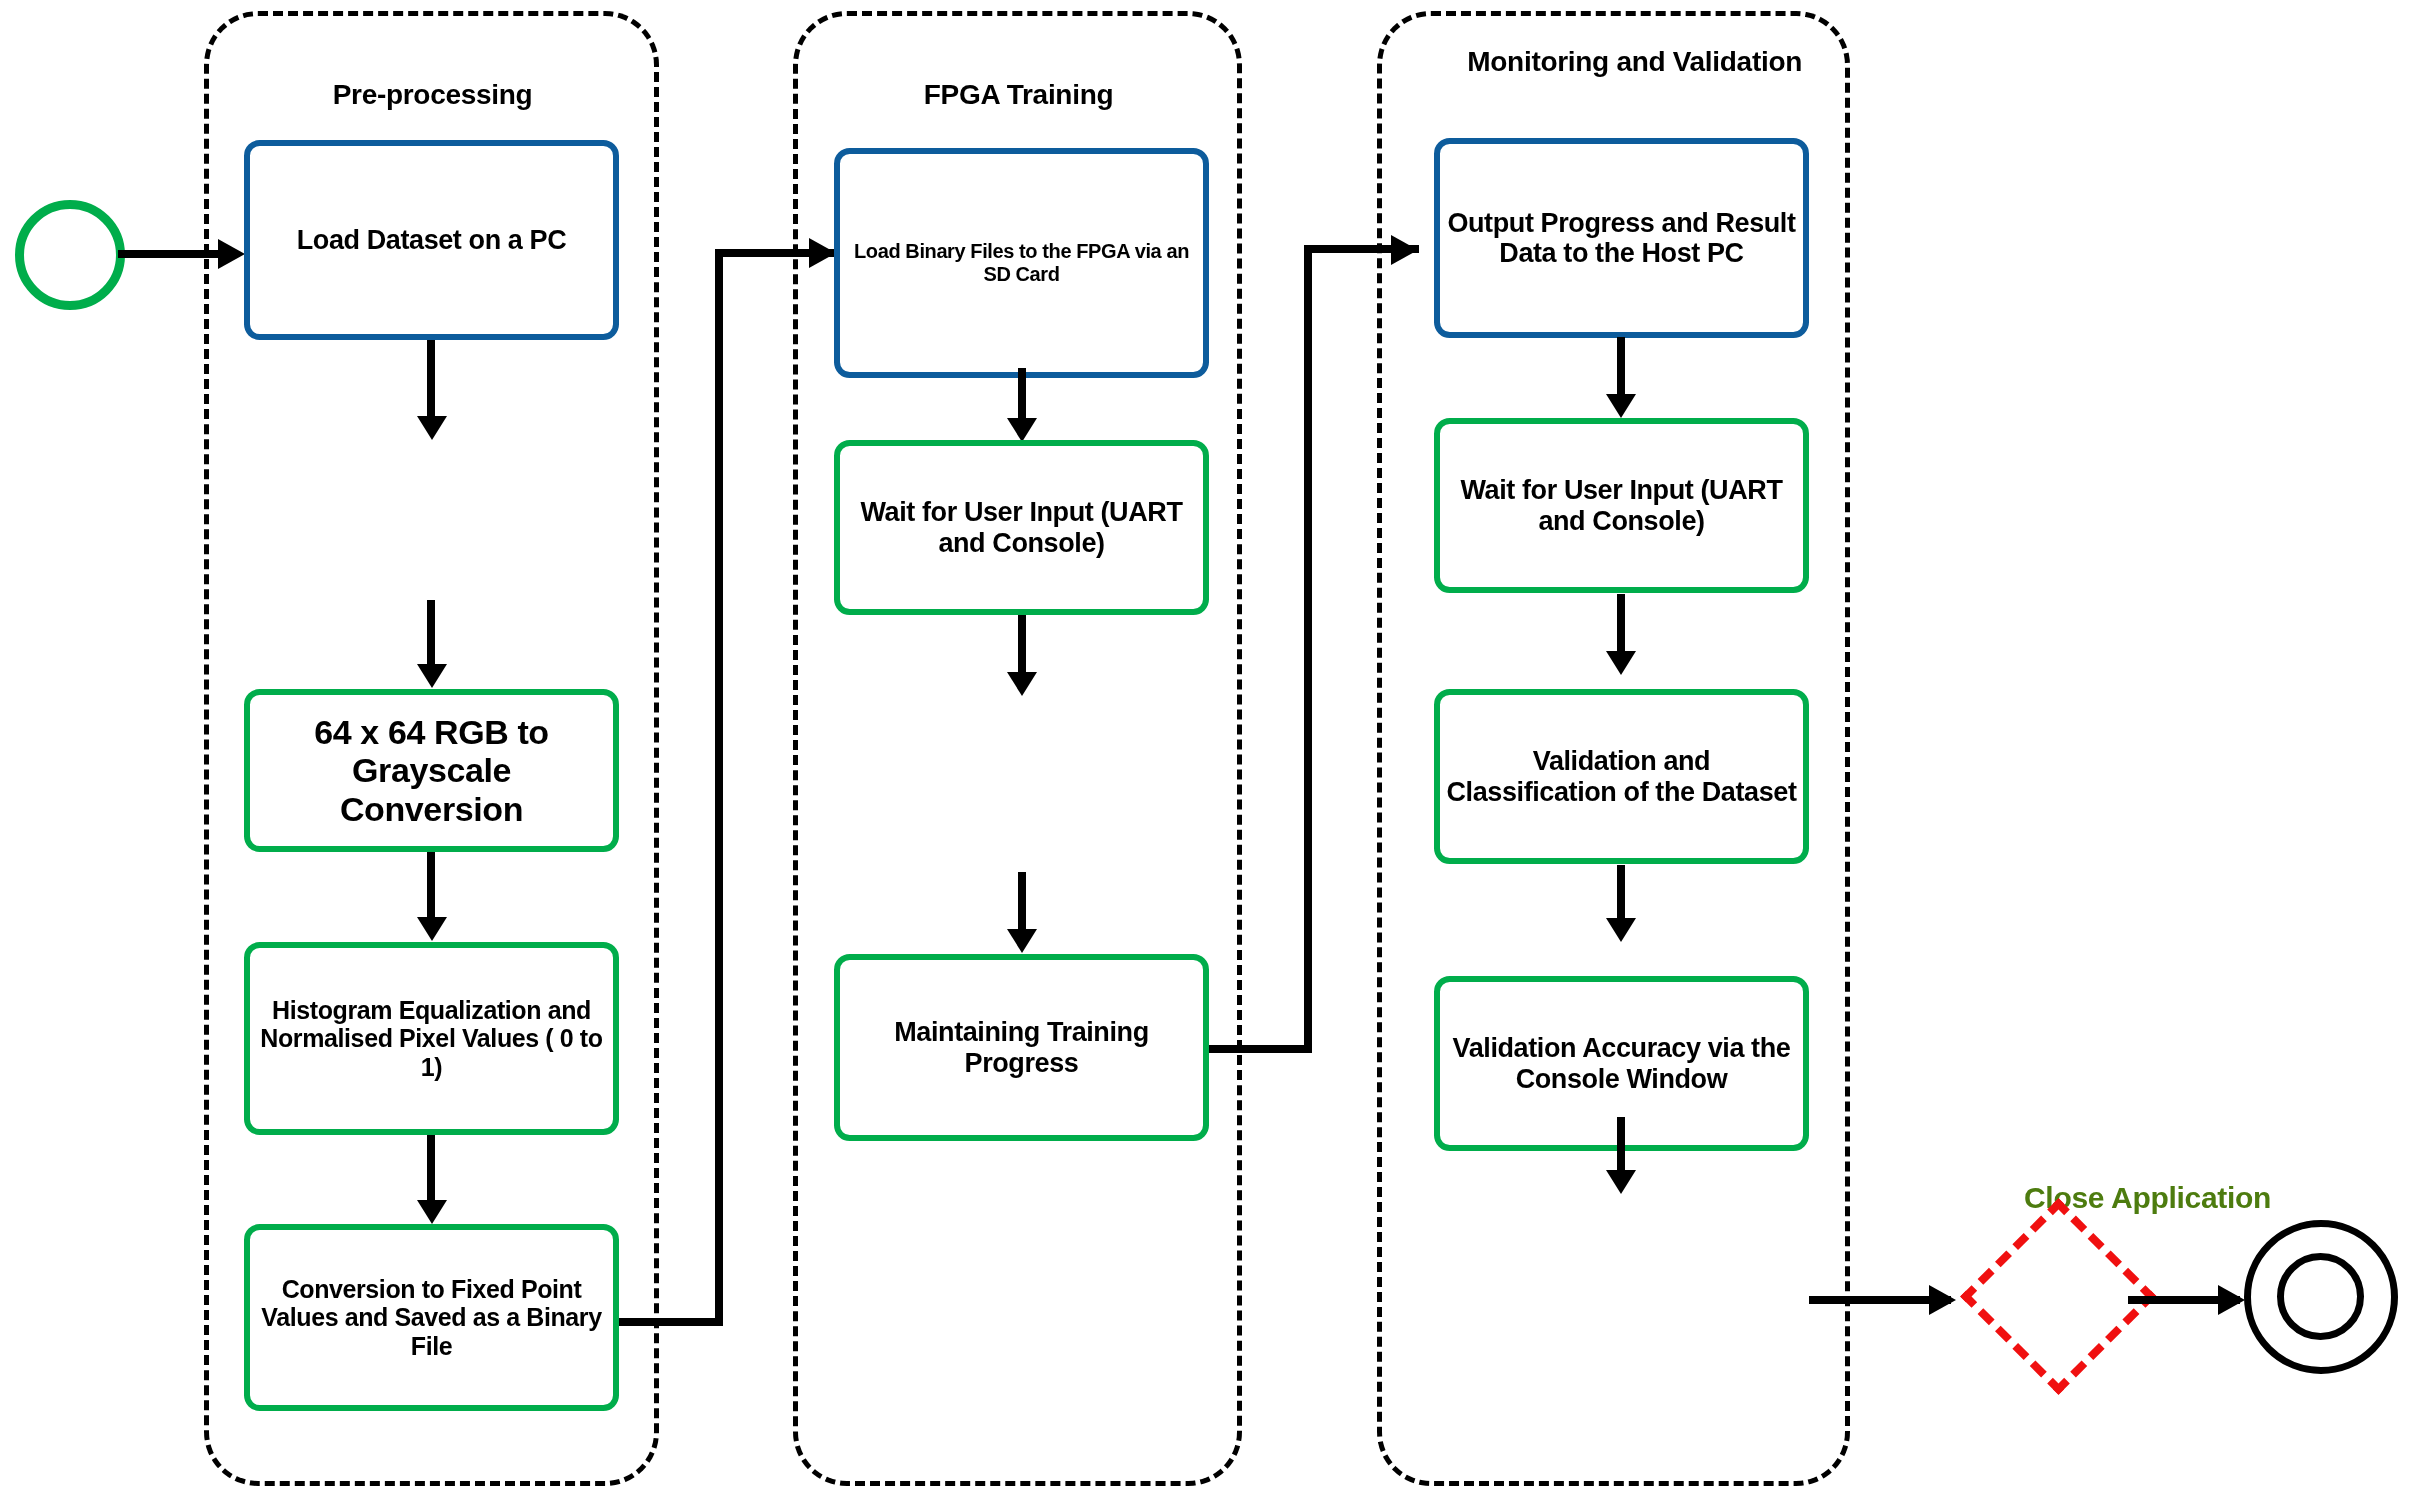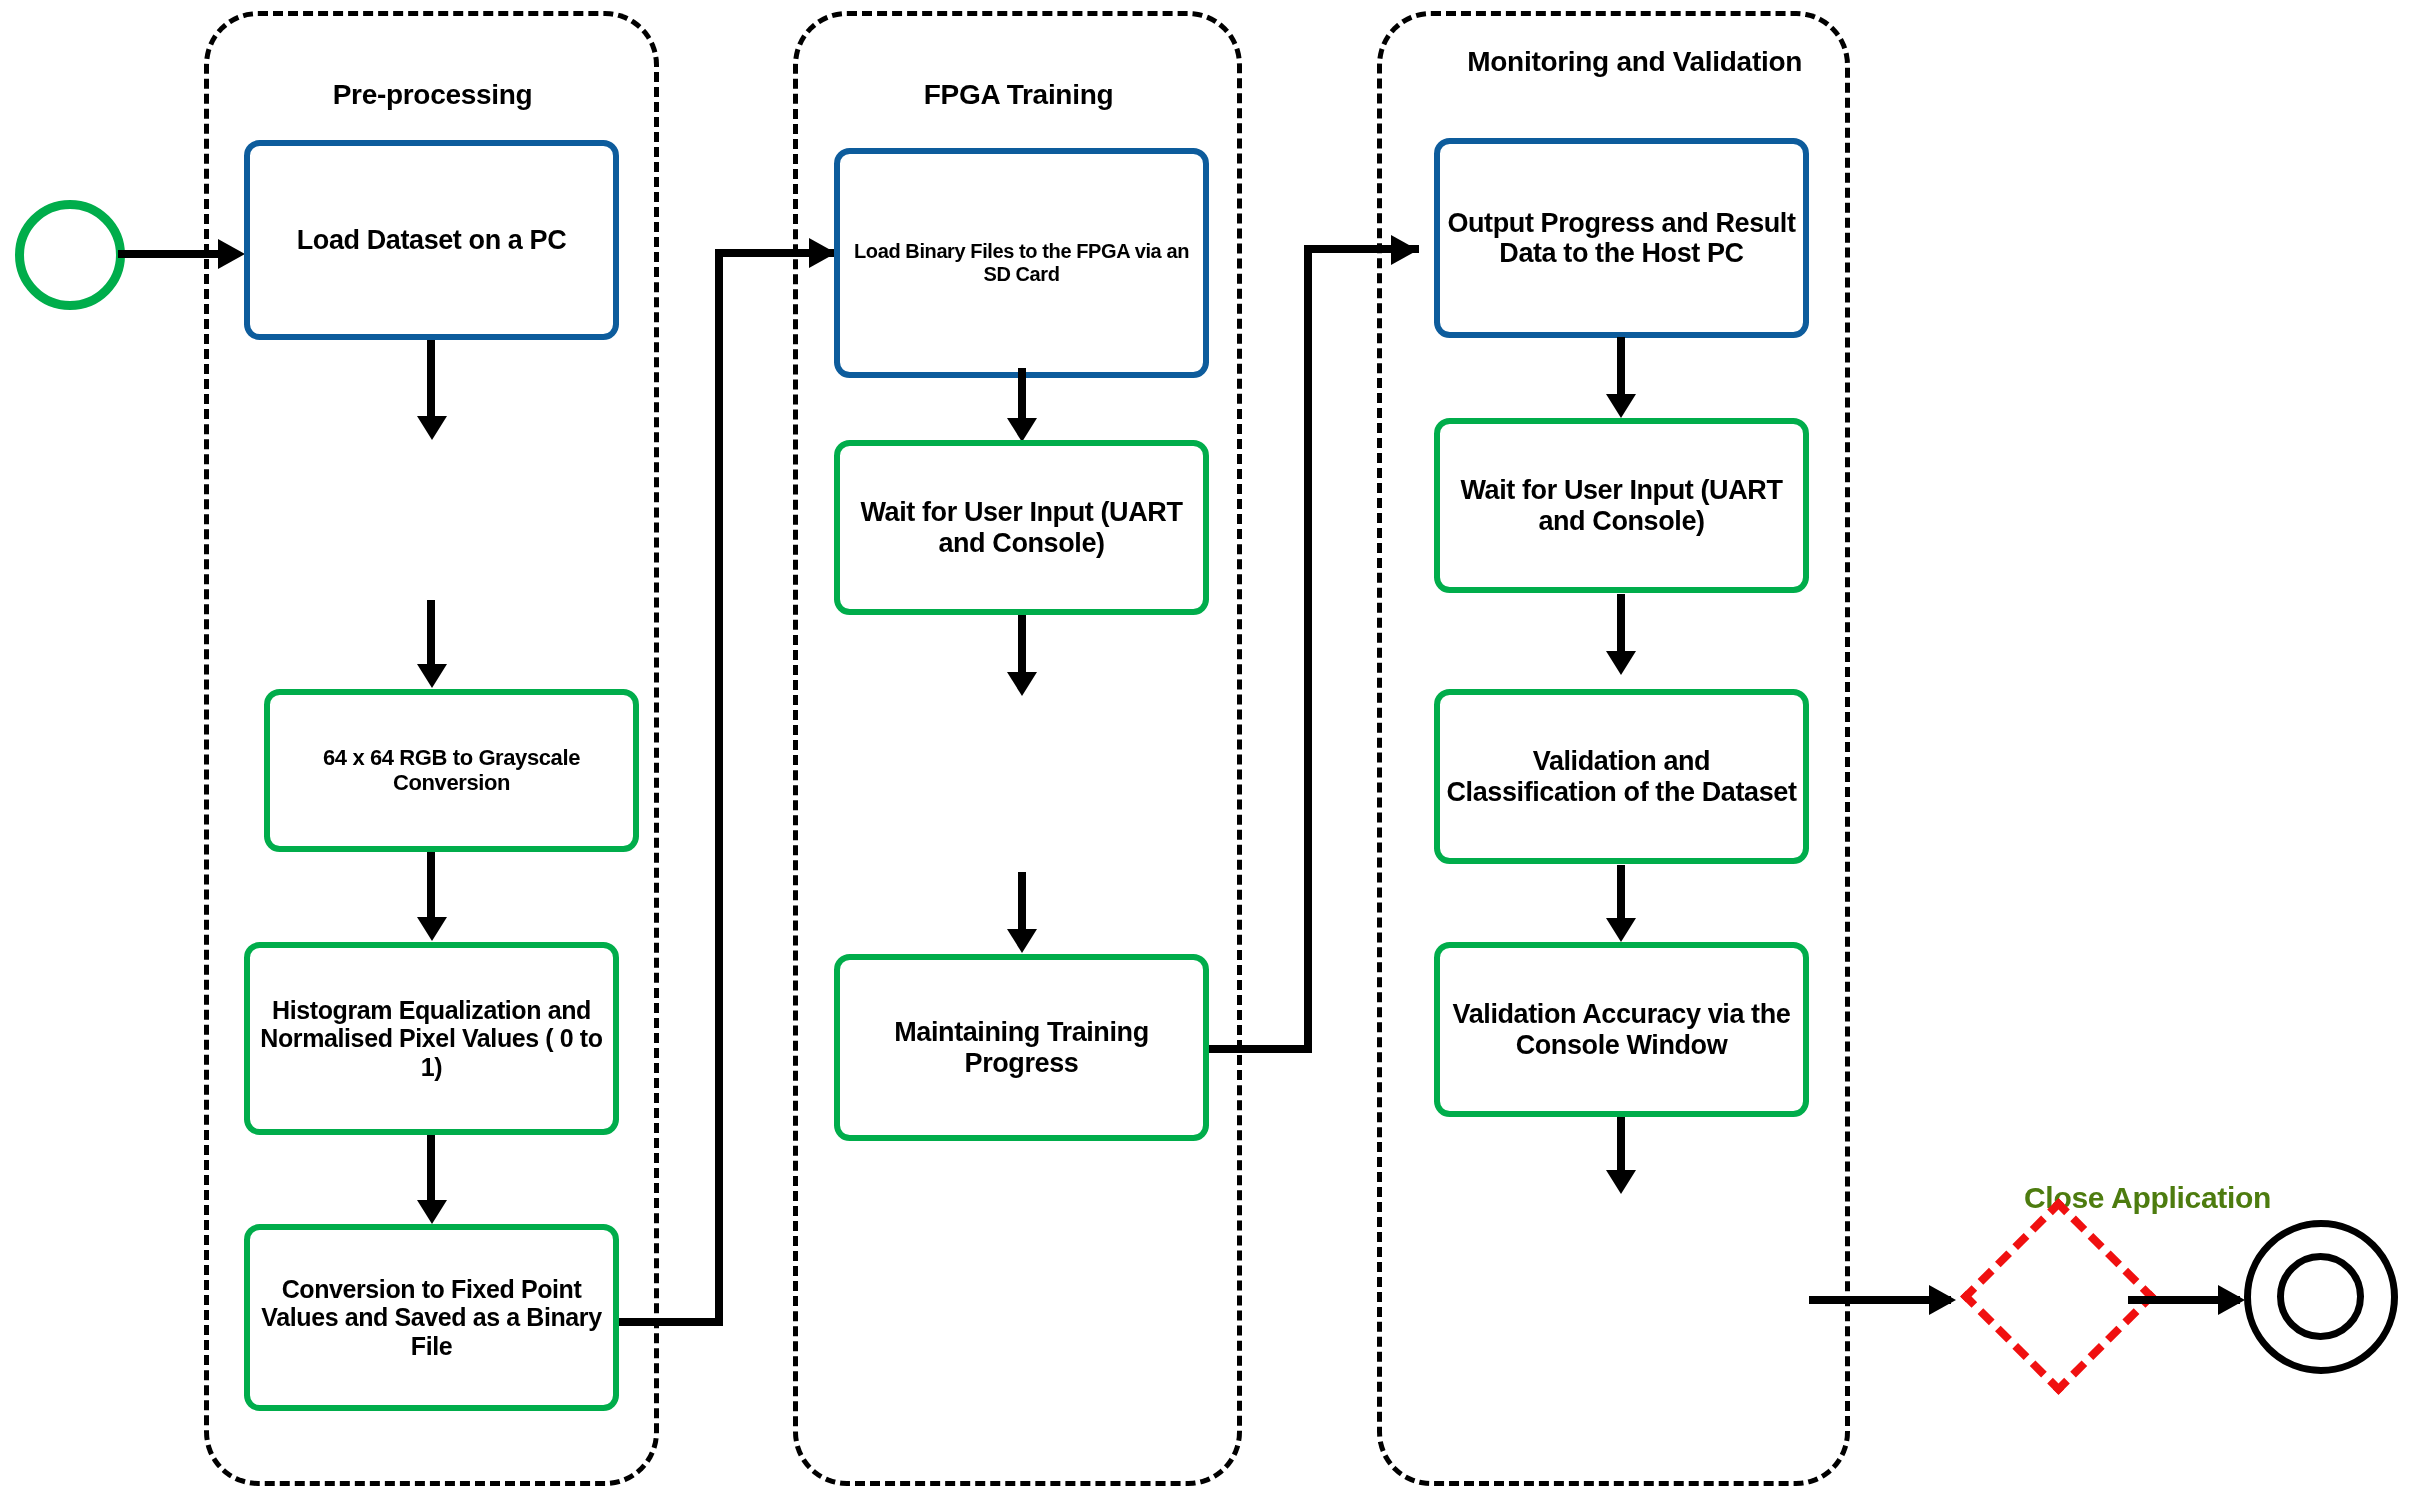--- a/index.html
+++ b/index.html
@@ -116,21 +116,21 @@
 
   <div class="node blue" style="left:244px;top:140px;width:375px;height:200px;font-size:27px;">
     <span>Load Dataset on a PC</span>
   </div>
   <div class="vline" style="left:427px;top:340px;height:85px;"></div>
   <div class="arrow-down" style="left:417px;top:416px;"></div>
 
   <div class="vline" style="left:427px;top:600px;height:79px;"></div>
   <div class="arrow-down" style="left:417px;top:664px;"></div>
 
-  <div class="node green" style="left:244px;top:689px;width:375px;height:163px;font-size:22px;margin-left:20px;">
+  <div class="node green" style="left:244px;top:689px;width:375px;height:163px;font-size:34px;">
     <span>64 x 64 RGB to Grayscale Conversion</span>
   </div>
   <div class="vline" style="left:427px;top:852px;height:79px;"></div>
   <div class="arrow-down" style="left:417px;top:917px;"></div>
 
   <div class="node green" style="left:244px;top:942px;width:375px;height:193px;font-size:25px;">
     <span>Histogram Equalization and Normalised Pixel Values ( 0 to 1)</span>
   </div>
   <div class="vline" style="left:427px;top:1135px;height:79px;"></div>
   <div class="arrow-down" style="left:417px;top:1200px;"></div>
@@ -185,21 +185,21 @@
   </div>
   <div class="vline" style="left:1617px;top:594px;height:73px;"></div>
   <div class="arrow-down" style="left:1606px;top:651px;"></div>
 
   <div class="node green" style="left:1434px;top:689px;width:375px;height:175px;font-size:27px;">
     <span>Validation and Classification of the Dataset</span>
   </div>
   <div class="vline" style="left:1617px;top:865px;height:67px;"></div>
   <div class="arrow-down" style="left:1606px;top:918px;"></div>
 
-  <div class="node green" style="left:1434px;top:942px;width:375px;height:175px;font-size:27px;">
+  <div class="node green" style="left:1434px;top:976px;width:375px;height:175px;font-size:27px;">
     <span>Validation Accuracy via the Console Window</span>
   </div>
   <div class="vline" style="left:1617px;top:1117px;height:67px;"></div>
   <div class="arrow-down" style="left:1606px;top:1170px;"></div>
 
 
   <div class="hline" style="left:1809px;top:1296px;width:142px;"></div>
   <div class="arrow-right" style="left:1929px;top:1285px;"></div>
 
   <div class="close-label" style="left:2024px;top:1181px;">Close Application</div>

